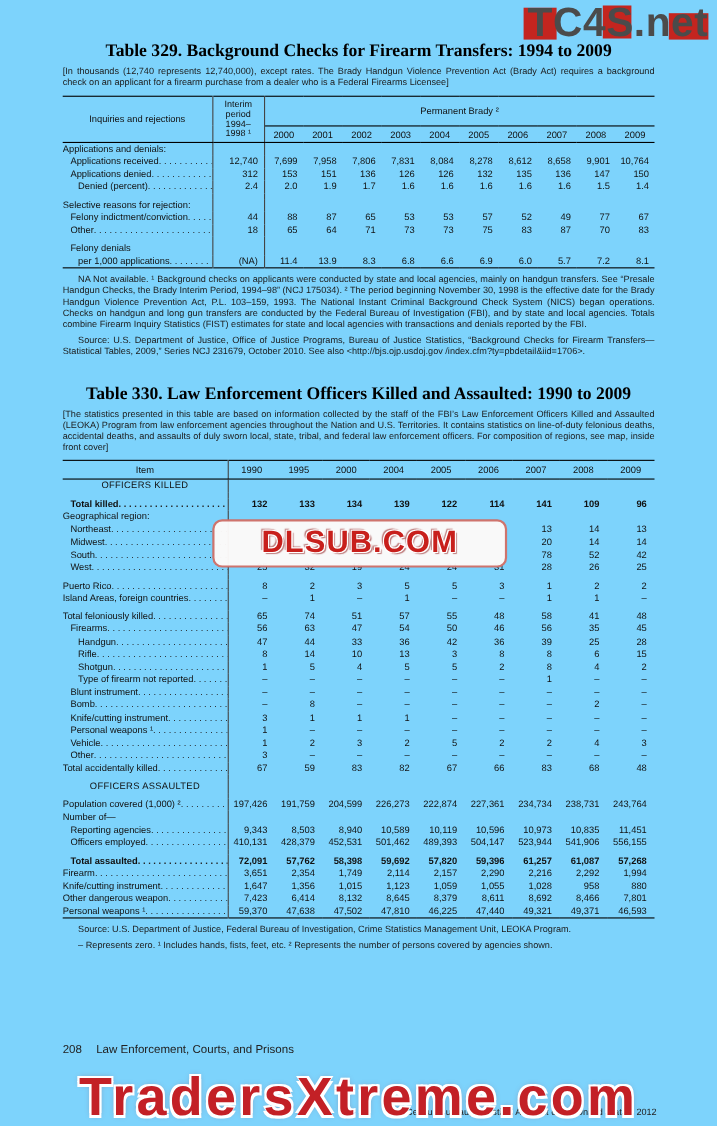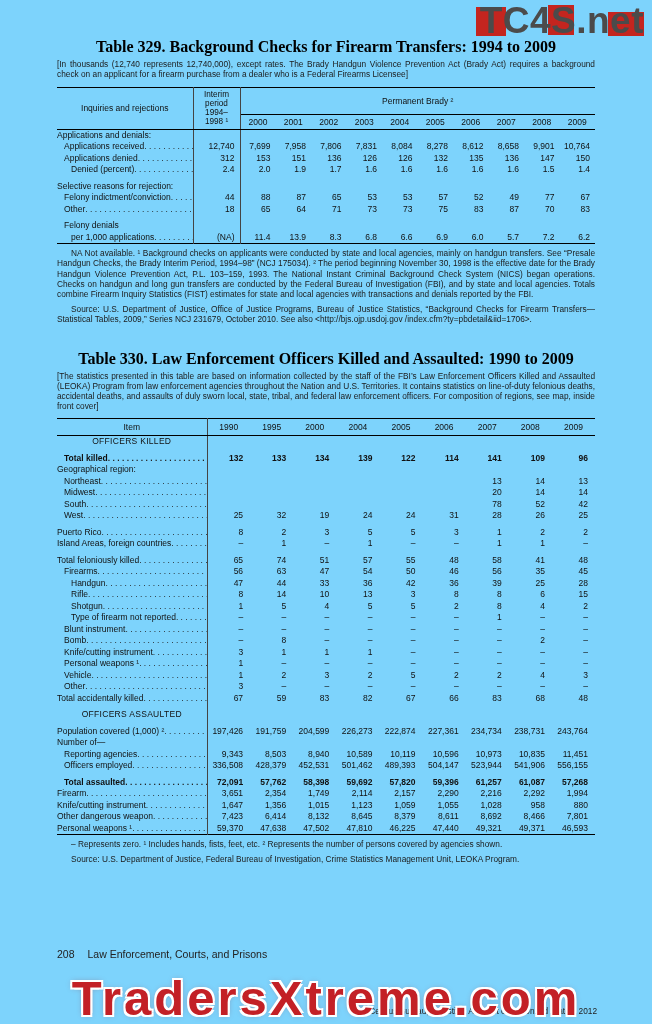--- a/index.html
+++ b/index.html
@@ -294,21 +294,21 @@
             <td class="num interim">(NA)</td>
             <td class="num">11.4</td>
             <td class="num">13.9</td>
             <td class="num">8.3</td>
             <td class="num">6.8</td>
             <td class="num">6.6</td>
             <td class="num">6.9</td>
             <td class="num">6.0</td>
             <td class="num">5.7</td>
             <td class="num">7.2</td>
-            <td class="num">6.2</td>
+            <td class="num">8.1</td>
           </tr>
         </tbody>
     </table>
 
     <div class="fnote">NA Not available. ¹ Background checks on applicants were conducted by state and local agencies, mainly on handgun transfers. See “Presale Handgun Checks, the Brady Interim Period, 1994–98” (NCJ 175034). ² The period beginning November 30, 1998 is the effective date for the Brady Handgun Violence Prevention Act, P.L. 103–159, 1993. The National Instant Criminal Background Check System (NICS) began operations. Checks on handgun and long gun transfers are conducted by the Federal Bureau of Investigation (FBI), and by state and local agencies. Totals combine Firearm Inquiry Statistics (FIST) estimates for state and local agencies with transactions and denials reported by the FBI.</div>
     <div class="fnote">Source: U.S. Department of Justice, Office of Justice Programs, Bureau of Justice Statistics, “Background Checks for Firearm Transfers—Statistical Tables, 2009,” Series NCJ 231679, October 2010. See also &lt;http://bjs.ojp.usdoj.gov /index.cfm?ty=pbdetail&amp;iid=1706&gt;.</div>
 
     <div class="block330">
       <div class="tbl-title">Table 330. Law Enforcement Officers Killed and Assaulted: 1990 to 2009</div>
       <div class="bracket-note">[The statistics presented in this table are based on information collected by the staff of the FBI’s Law Enforcement Officers Killed and Assaulted (LEOKA) Program from law enforcement agencies throughout the Nation and U.S. Territories.  It contains statistics on line-of-duty felonious deaths, accidental deaths, and assaults of duly sworn local, state, tribal, and federal law enforcement officers.  For composition of regions, see map, inside front cover]</div>
@@ -824,21 +824,21 @@
                 <td class="num">10,835</td>
                 <td class="num">11,451</td>
               </tr>
               <tr>
                 <td class="stub">
                   <div class="sw">
                     <span class="lbl" style="padding-left: 7px;">Officers employed</span>
                     <span class="dots"> . . . . . . . . . . . . . . . . . . . . . . . . . . . . . . . . . . . . . . . . . . . . . . . . . . . . . . . . . . . . . . . . . . . . . .</span>
                   </div>
                 </td>
-                <td class="num">336,508</td>
+                <td class="num">410,131</td>
                 <td class="num">428,379</td>
                 <td class="num">452,531</td>
                 <td class="num">501,462</td>
                 <td class="num">489,393</td>
                 <td class="num">504,147</td>
                 <td class="num">523,944</td>
                 <td class="num">541,906</td>
                 <td class="num">556,155</td>
               </tr>
               <tr class="spacer">
@@ -934,24 +934,25 @@
                 <td class="num">47,810</td>
                 <td class="num">46,225</td>
                 <td class="num">47,440</td>
                 <td class="num">49,321</td>
                 <td class="num">49,371</td>
                 <td class="num">46,593</td>
               </tr>
             </tbody>
         </table>
 
+        <div class="wm-mid">DLSUB.COM</div>
       </div>
 
+      <div class="fnote noj">Source: U.S. Department of Justice, Federal Bureau of Investigation, Crime Statistics Management Unit, LEOKA Program.</div>
       <div class="fnote noj">– Represents zero. ¹ Includes hands, fists, feet, etc. ² Represents the number of persons covered by agencies shown.</div>
-      <div class="fnote noj">Source: U.S. Department of Justice, Federal Bureau of Investigation, Crime Statistics Management Unit, LEOKA Program.</div>
     </div>
   </div>
 
   <div class="footer-left">
     <span class="num">208</span>
     <span>Law Enforcement, Courts, and Prisons</span>
   </div>
   <div class="footer-right">U.S. Census Bureau, Statistical Abstract of the United States: 2012</div>
 
   <div class="wm-bottom">TradersXtreme.com</div>

